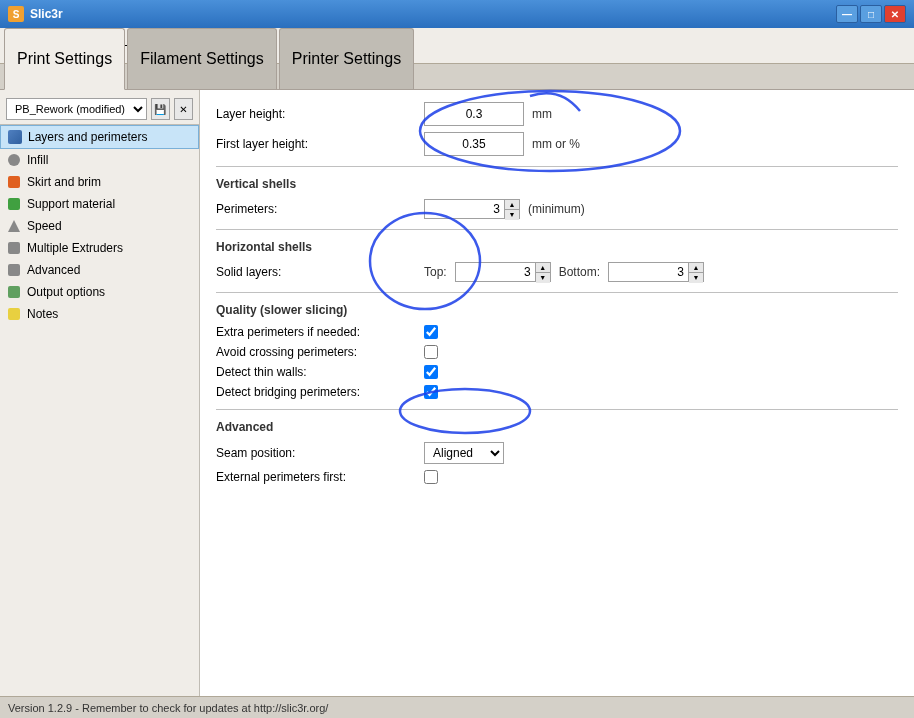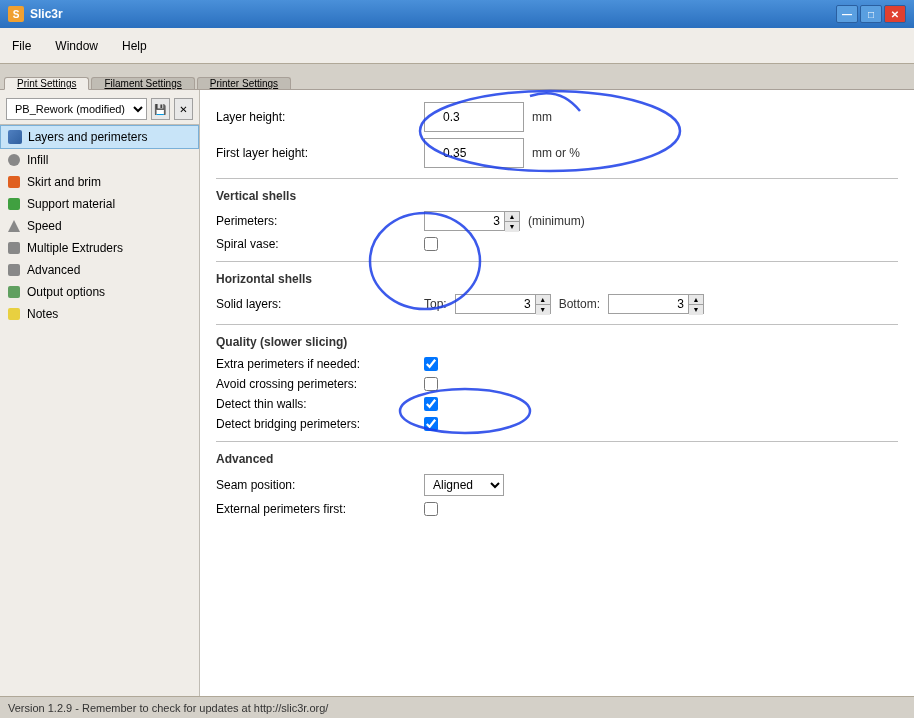--- a/index.html
+++ b/index.html
@@ -77,28 +77,27 @@
     .tab-bar {
       background: #d4d0c8;
       height: 26px;
       display: flex;
       align-items: flex-end;
       padding: 0 4px;
       gap: 2px;
       border-bottom: 1px solid #a8a098;
     }
     .tab {
-      padding: 0 12px;
+      padding: 21px 12px;
       background: #c0bcb4;
       border: 1px solid #a8a098;
       border-bottom: none;
       cursor: pointer;
-      font-size: 10px;
+      font-size: 16px;
       border-radius: 3px 3px 0 0;
-      text-decoration: underline;
     }
     .tab.active {
       background: #f0ede8;
       border-bottom: 1px solid #f0ede8;
       margin-bottom: -1px;
       z-index: 1;
     }
 
     
     .main-layout {
@@ -190,25 +189,25 @@
       gap: 8px;
     }
     .form-label {
       width: 200px;
       font-size: 12px;
       color: #000;
       flex-shrink: 0;
     }
     .form-input {
       width: 100px;
-      height: 30px;
+      height: 24px;
       border: 1px solid #a0a0a0;
       padding: 2px 18px;
       font-size: 12px;
-      text-align: left;
+      text-align: center;
     }
     .form-unit {
       font-size: 12px;
       color: #333;
     }
     .form-checkbox {
       width: 14px; height: 14px;
       cursor: pointer;
     }
 
@@ -438,24 +437,20 @@
       <div class="spinner-group">
         <input class="spinner-input" type="text" value="3" style="">
         <div class="spinner-btns">
           <button class="spinner-btn">▲</button>
           <button class="spinner-btn">▼</button>
         </div>
       </div>
       <span class="form-unit">(minimum)</span>
     </div>
 
-    <div class="form-row">
-      <span class="form-label">Spiral vase:</span>
-      <input class="form-checkbox" type="checkbox" style="">
-    </div>
 
     <hr class="section-divider">
 
     <div class="section-header">Horizontal shells</div>
 
     <div class="shells-row">
       <span class="shells-label">Solid layers:</span>
       <span class="form-unit">Top:</span>
       <div class="spinner-group">
         <input class="spinner-input" type="text" value="3" style="">

